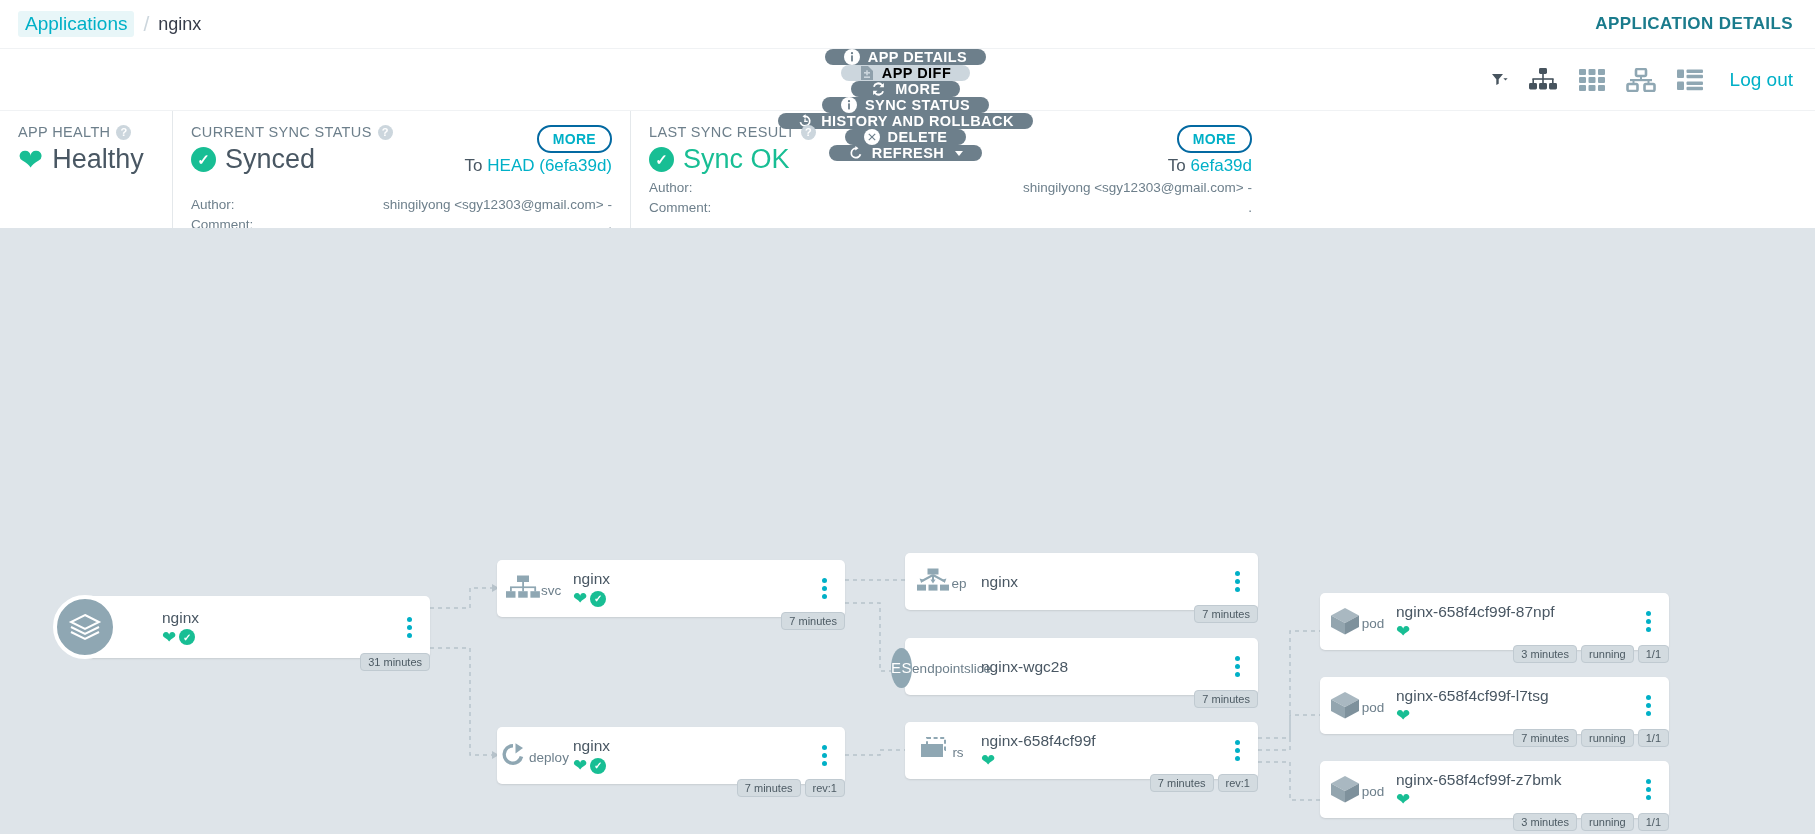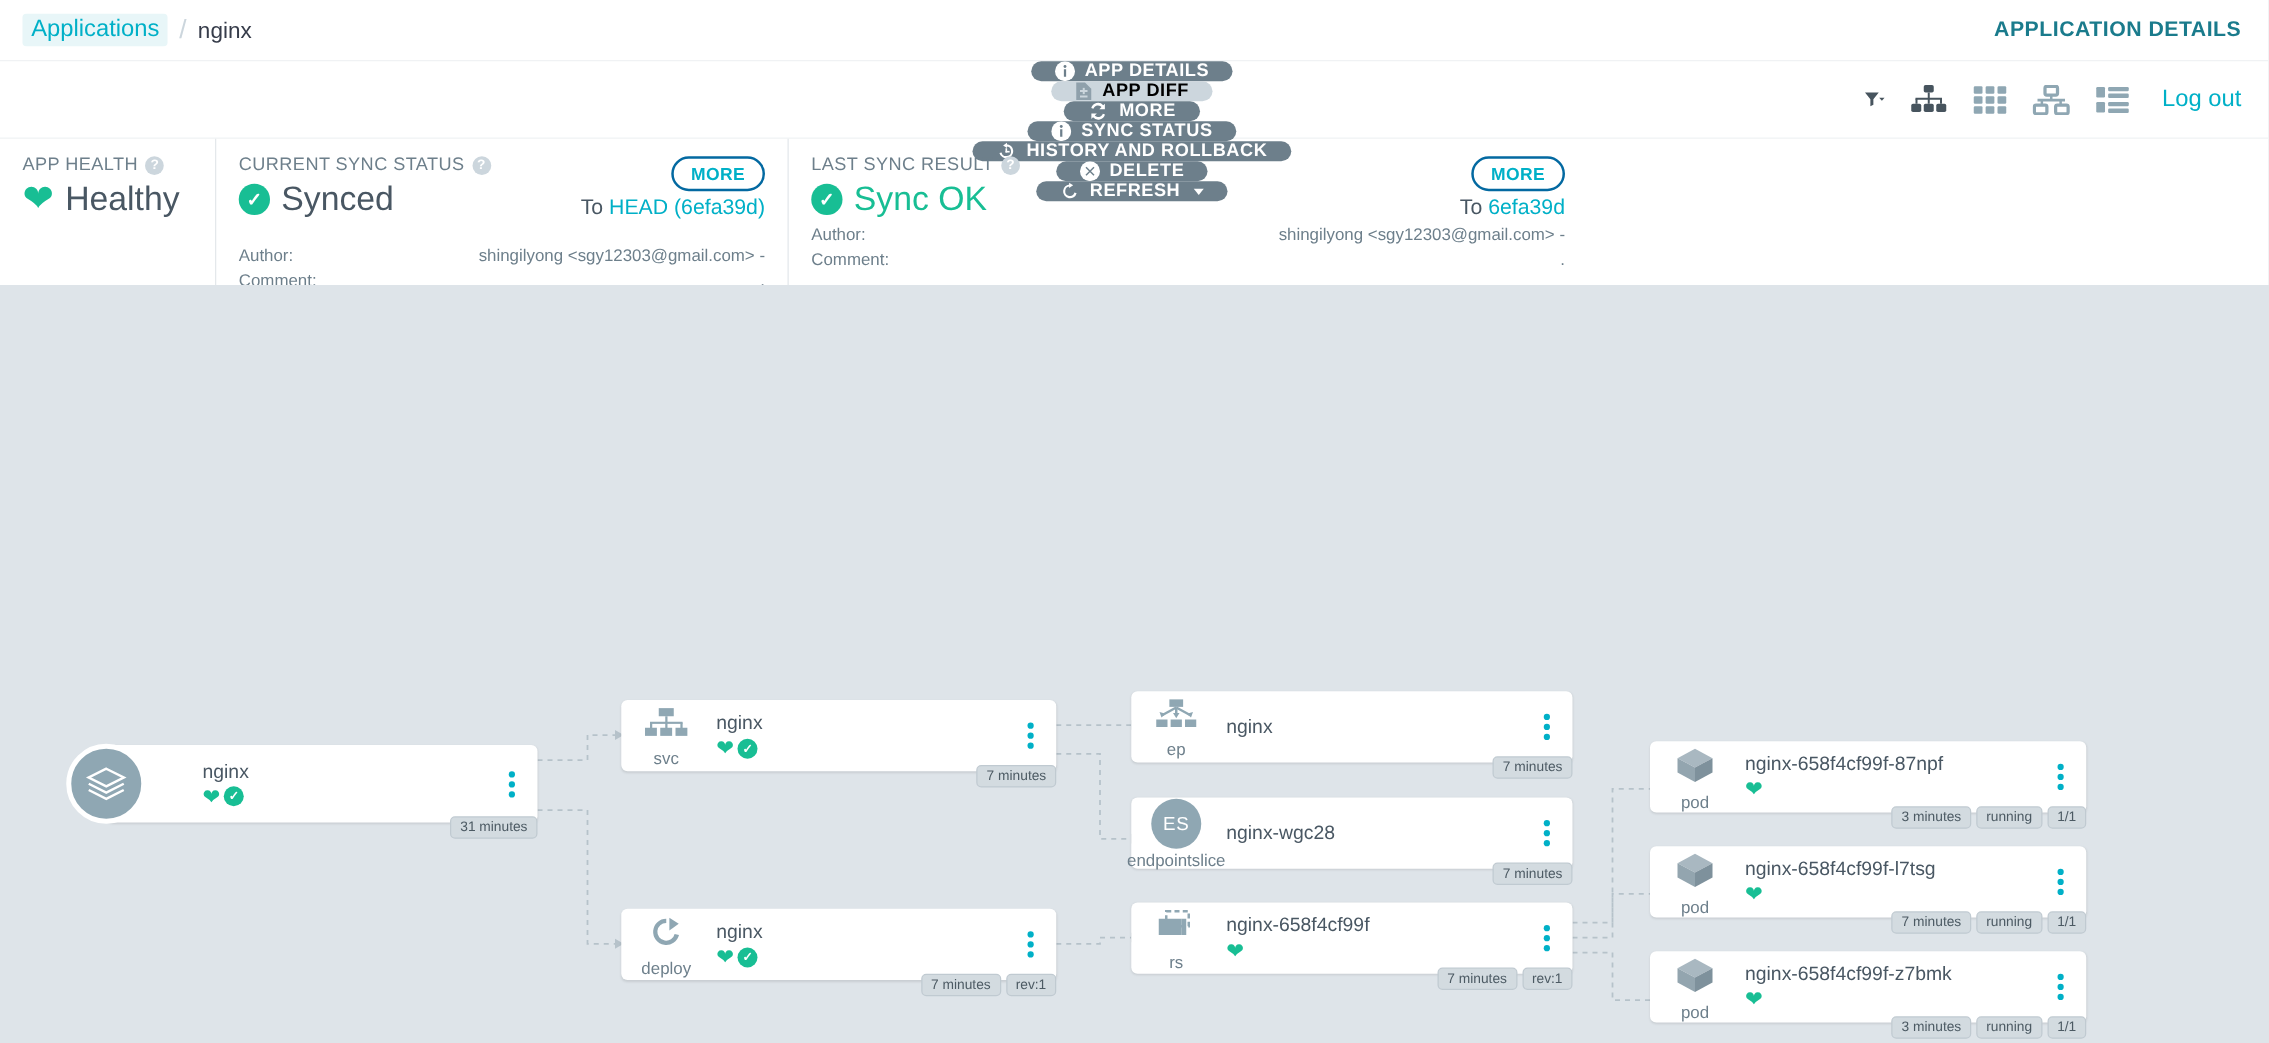--- a/index.html
+++ b/index.html
@@ -136,21 +136,21 @@
   .edges { position: absolute; left: 0; top: 0; width: 1815px; height: 700px; }
 
   .node {
     position: absolute; background: #fff;
     border-radius: 5px;
     box-shadow: 0 1px 2px rgba(0,0,0,.10);
     display: flex; align-items: center;
   }
   .node .kind-col {
     width: 72px; flex: 0 0 72px;
-    display: flex; flex-direction: column;
+    display: flex; flex-direction: row;
     align-items: center; justify-content: center;
     padding-top: 2px;
   }
   .node .kind-label {
     font-size: 13.5px; color: #6d7f8b; margin-top: 2px; white-space: nowrap;
   }
   .node .body { flex: 1 1 auto; padding-left: 4px; }
   .node .nname {
     font-size: 15.5px; color: #495763; line-height: 1.25;
     white-space: nowrap; overflow: hidden; text-overflow: ellipsis;

